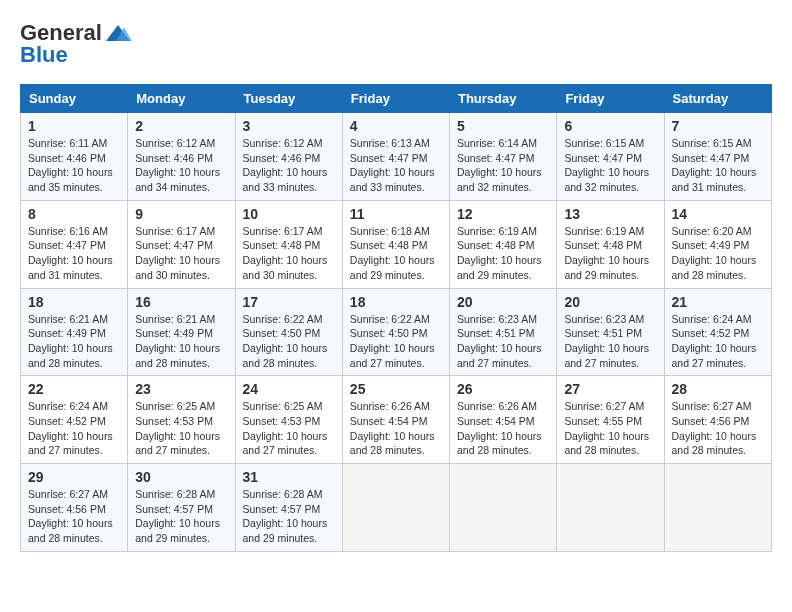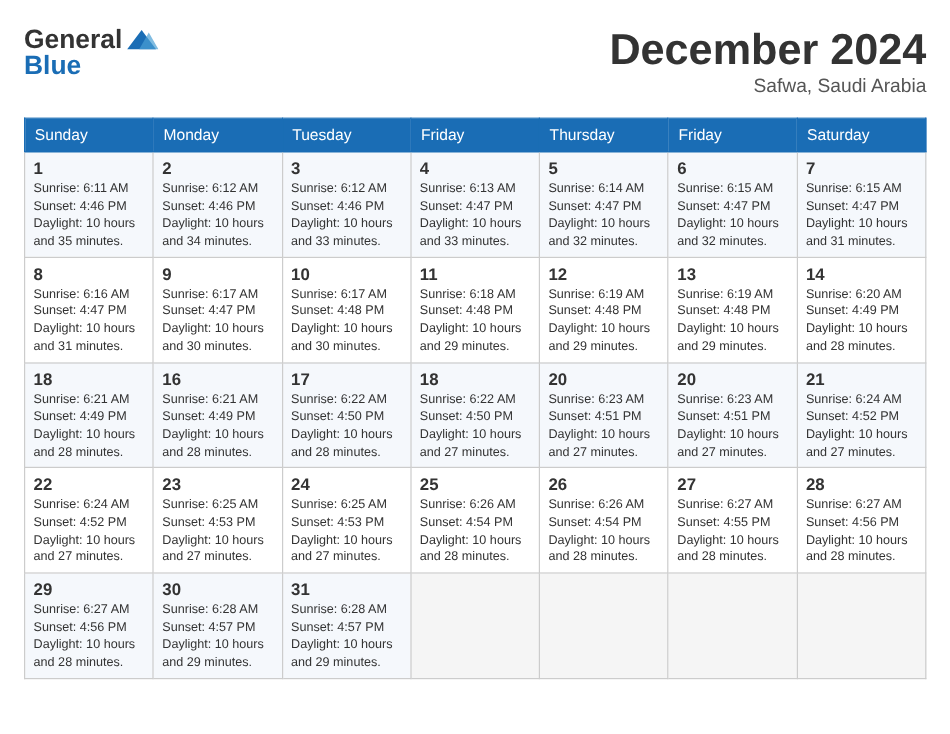--- a/index.html
+++ b/index.html
@@ -51,21 +51,21 @@
       width: 100%;
       border-collapse: collapse;
       font-size: 11px;
     }
     .calendar thead tr th {
       background: #1a6db5;
       color: #fff;
       text-align: left;
       padding: 6px 8px;
       font-size: 13px;
-      font-weight: normal;
+      font-weight: bold;
       border: 1px solid #1a6db5;
     }
     .calendar tbody tr td {
       vertical-align: top;
       padding: 5px 7px;
       border: 1px solid #ccc;
       width: 108px;
       min-height: 80px;
       background: #fff;
     }
@@ -97,24 +97,20 @@
 <div class="header">
   <div class="logo">
     <div class="logo-text">
       <span class="logo-general">General</span>
       <svg class="logo-icon" viewBox="0 0 28 20" xmlns="http://www.w3.org/2000/svg">
         <polygon points="14,2 26,18 2,18" fill="#1a6db5"></polygon>
         <polygon points="20,4 28,18 12,18" fill="#4a9fd4" opacity="0.7"></polygon>
       </svg>
     </div>
     <span class="logo-blue" style="font-size:22px;font-weight:bold;margin-top:-4px;text-align:center;">Blue</span>
-  </div>
-  <div class="title-block">
-    <div class="month-title">December 2024</div>
-    <div class="subtitle">Safwa, Saudi Arabia</div>
   </div>
 </div>
 
 <table class="calendar">
   <thead>
     <tr>
       <th>Sunday</th>
       <th>Monday</th>
       <th>Tuesday</th>
       <th>Friday</th>

